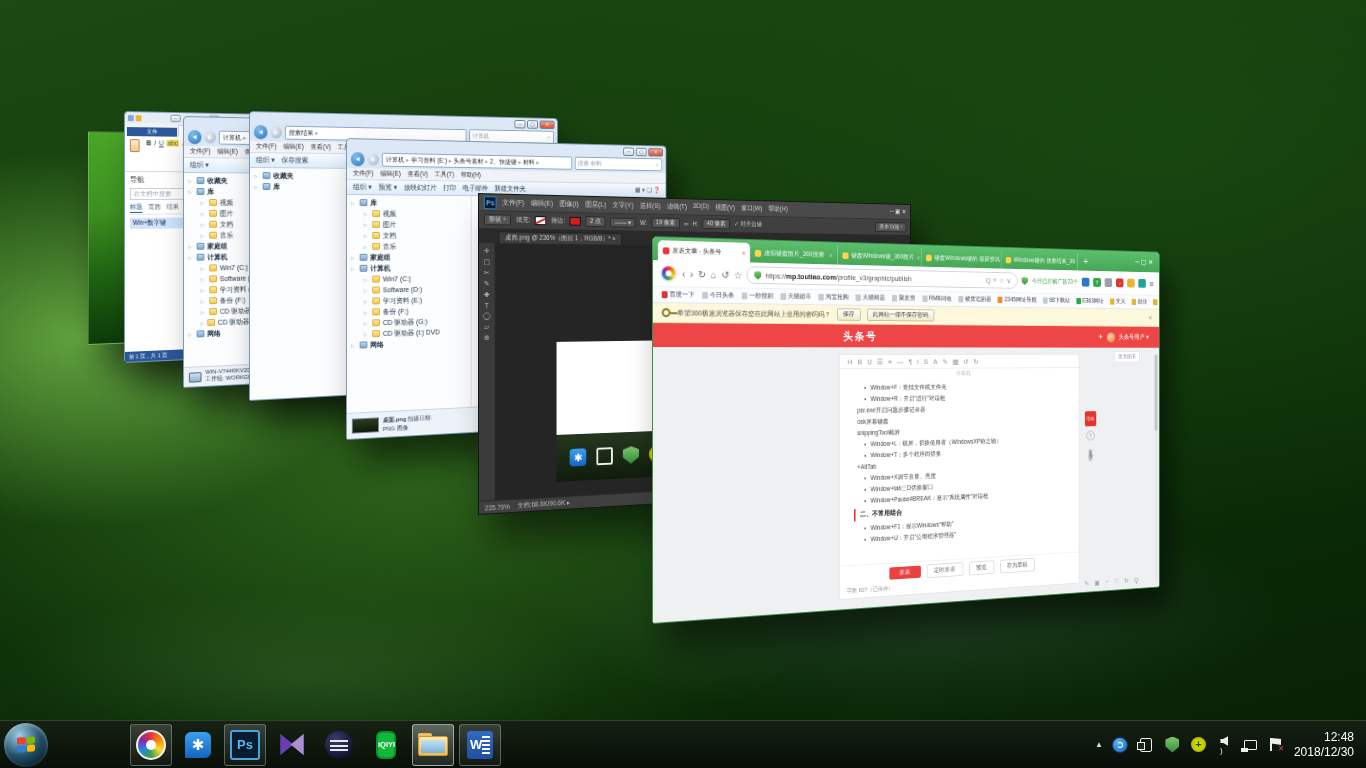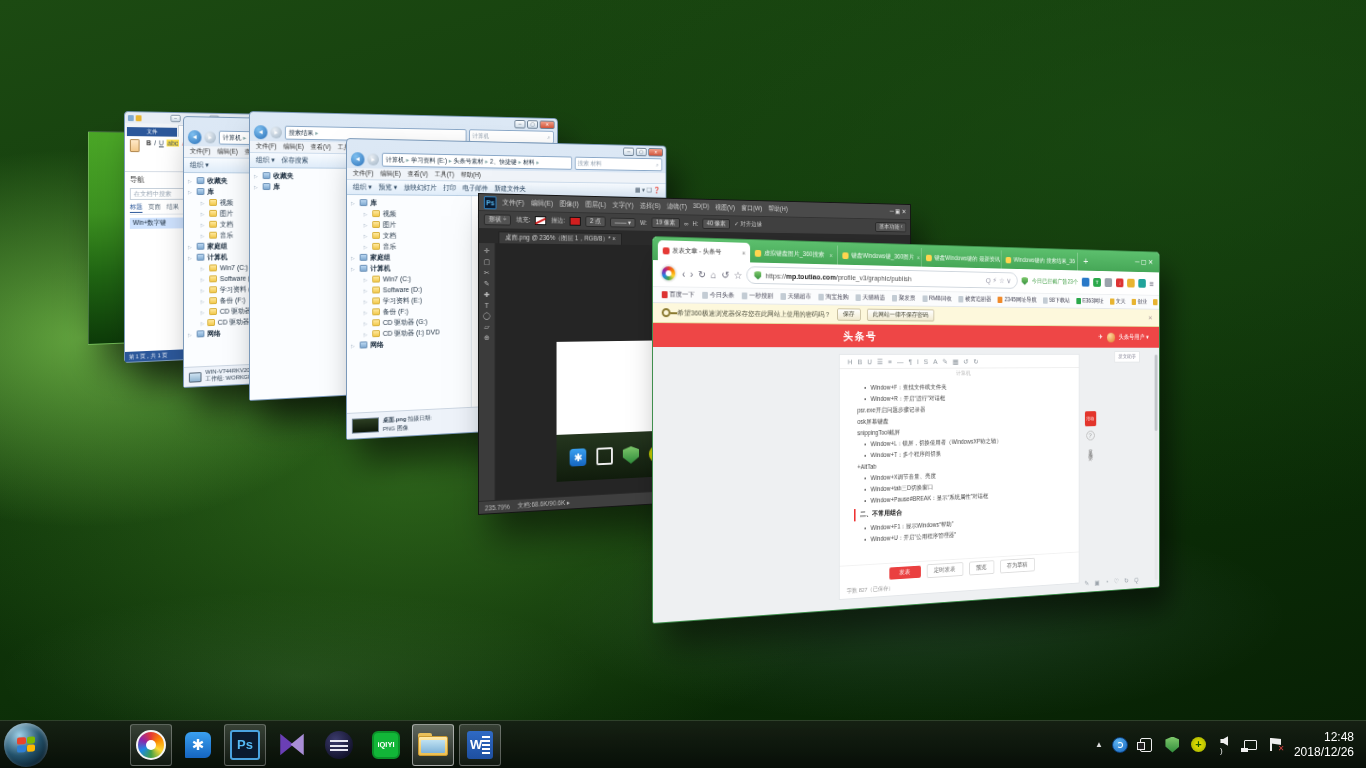--- a/index.html
+++ b/index.html
@@ -165,21 +165,21 @@
   .tb-btn.active{background:linear-gradient(180deg,rgba(255,255,255,.32),rgba(255,255,255,.10));border:1px solid rgba(255,255,255,.5);}
   .ic-360{width:30px;height:30px;border-radius:50%;background:conic-gradient(#e53935,#fb8c00,#fdd835,#43a047,#1e88e5,#8e24aa,#e53935);border:2px solid #f4f4f4;position:relative;}
   .ic-360::after{content:"";position:absolute;inset:8px;background:#fff;border-radius:50%;}
   .ic-ast{width:26px;height:26px;border-radius:6px 6px 6px 1px;background:linear-gradient(180deg,#3aa0f0,#1565c0);color:#fff;font-size:15px;display:grid;place-items:center;}
   .ic-ps{width:30px;height:30px;background:#0a1a2f;border:2px solid #4aa3e0;border-radius:3px;color:#55b9f3;font-size:13px;font-weight:bold;display:grid;place-items:center;}
   .ic-km{width:28px;height:28px;position:relative;}
   .ic-km .k1{position:absolute;inset:0;background:#6a3fb5;clip-path:polygon(8% 12%,55% 50%,8% 88%);}
   .ic-km .k2{position:absolute;inset:0;background:#a98ed6;clip-path:polygon(92% 12%,45% 50%,92% 88%);}
   .ic-ecl{width:28px;height:28px;border-radius:50%;background:radial-gradient(circle at 38% 32%,#3c3c6e,#14142e 72%);position:relative;}
   .ic-ecl::after{content:"";position:absolute;left:5px;right:5px;top:9px;height:11px;background:repeating-linear-gradient(180deg,#e8e8f2 0 2px,transparent 2px 4.5px);}
-  .ic-iqy{width:28px;height:28px;border-radius:6px;background:#12b638;border:2px solid #0b9129;color:#fff;font-size:7.5px;font-weight:bold;display:grid;place-items:center;}
+  .ic-iqy{width:20px;height:28px;border-radius:6px;background:#12b638;border:2px solid #0b9129;color:#fff;font-size:7.5px;font-weight:bold;display:grid;place-items:center;}
   .ic-fold{width:30px;height:23px;position:relative;}
   .ic-fold .b1{position:absolute;left:0;top:0;width:14px;height:5px;background:#e8bf5a;border-radius:2px 2px 0 0;}
   .ic-fold .b2{position:absolute;left:0;top:3px;right:0;bottom:0;background:linear-gradient(180deg,#ffe9a8,#edbe4e);border-radius:2px;border:1px solid #c9992f;}
   .ic-fold .b3{position:absolute;left:3px;top:7px;right:3px;bottom:3px;background:linear-gradient(180deg,#bfe1f2,#7fb3d8);border-radius:1px;}
   .ic-word{width:26px;height:28px;background:linear-gradient(180deg,#2f6ac4,#1e4fa0);border-radius:3px;color:#fff;font-size:13px;font-weight:bold;display:flex;align-items:center;justify-content:flex-start;padding-left:3px;position:relative;}
   .ic-word::after{content:"";position:absolute;right:3px;top:5px;width:8px;height:18px;background:repeating-linear-gradient(180deg,#fff 0 2px,transparent 2px 4px);}
   .tray{margin-left:auto;display:flex;align-items:center;gap:9px;padding-right:12px;}
   .tr-caret{color:#ddd;font-size:8px;}
   .tr{width:17px;height:17px;position:relative;display:grid;place-items:center;}
   .tr-360b{width:16px;height:16px;border-radius:50%;background:radial-gradient(circle at 35% 30%,#5db4f0,#1565c0);border:1px solid #0d3f7a;position:relative;}
@@ -944,18 +944,18 @@
       <span class="tr">
           <span class="tr-net"></span>
         </span>
       <span class="tr">
           <span class="tr-flag">
             <span class="cloth"></span>
           </span>
         </span>
       <span class="clock">
         <span>12:48</span><br>
-        <span>2018/12/26</span>
+        <span>2018/12/30</span>
       </span>
     </div>
   </div>
 
 </div>
 
 </body></html>

